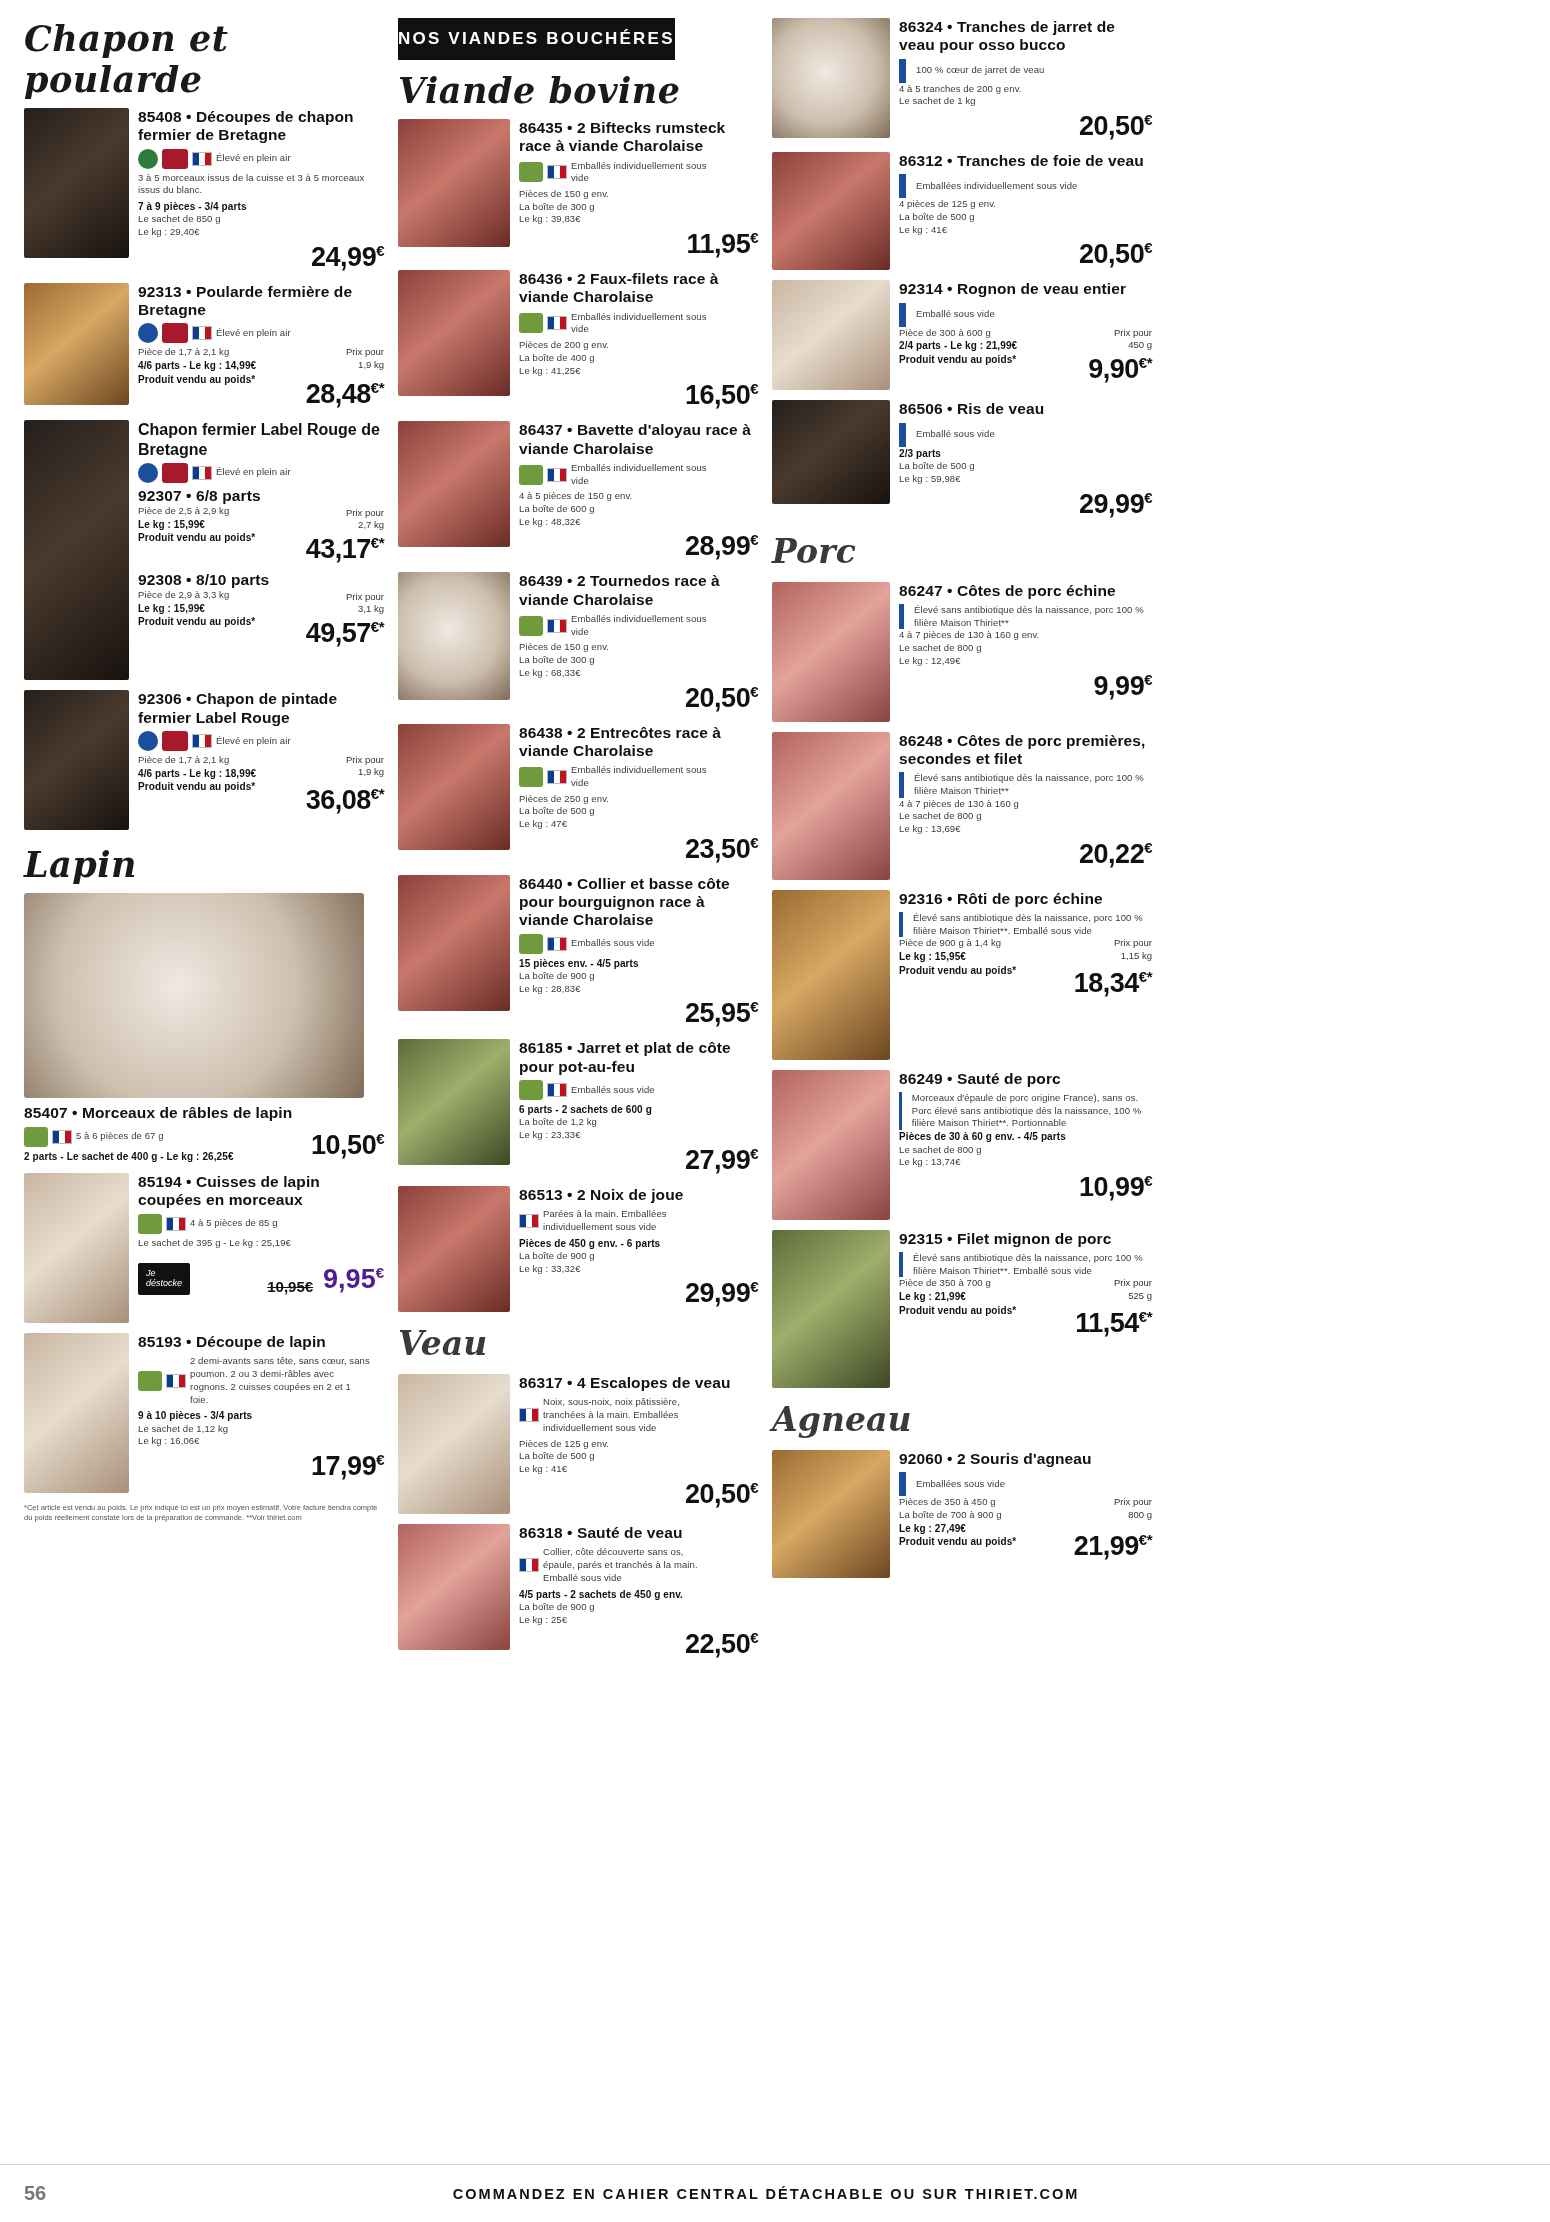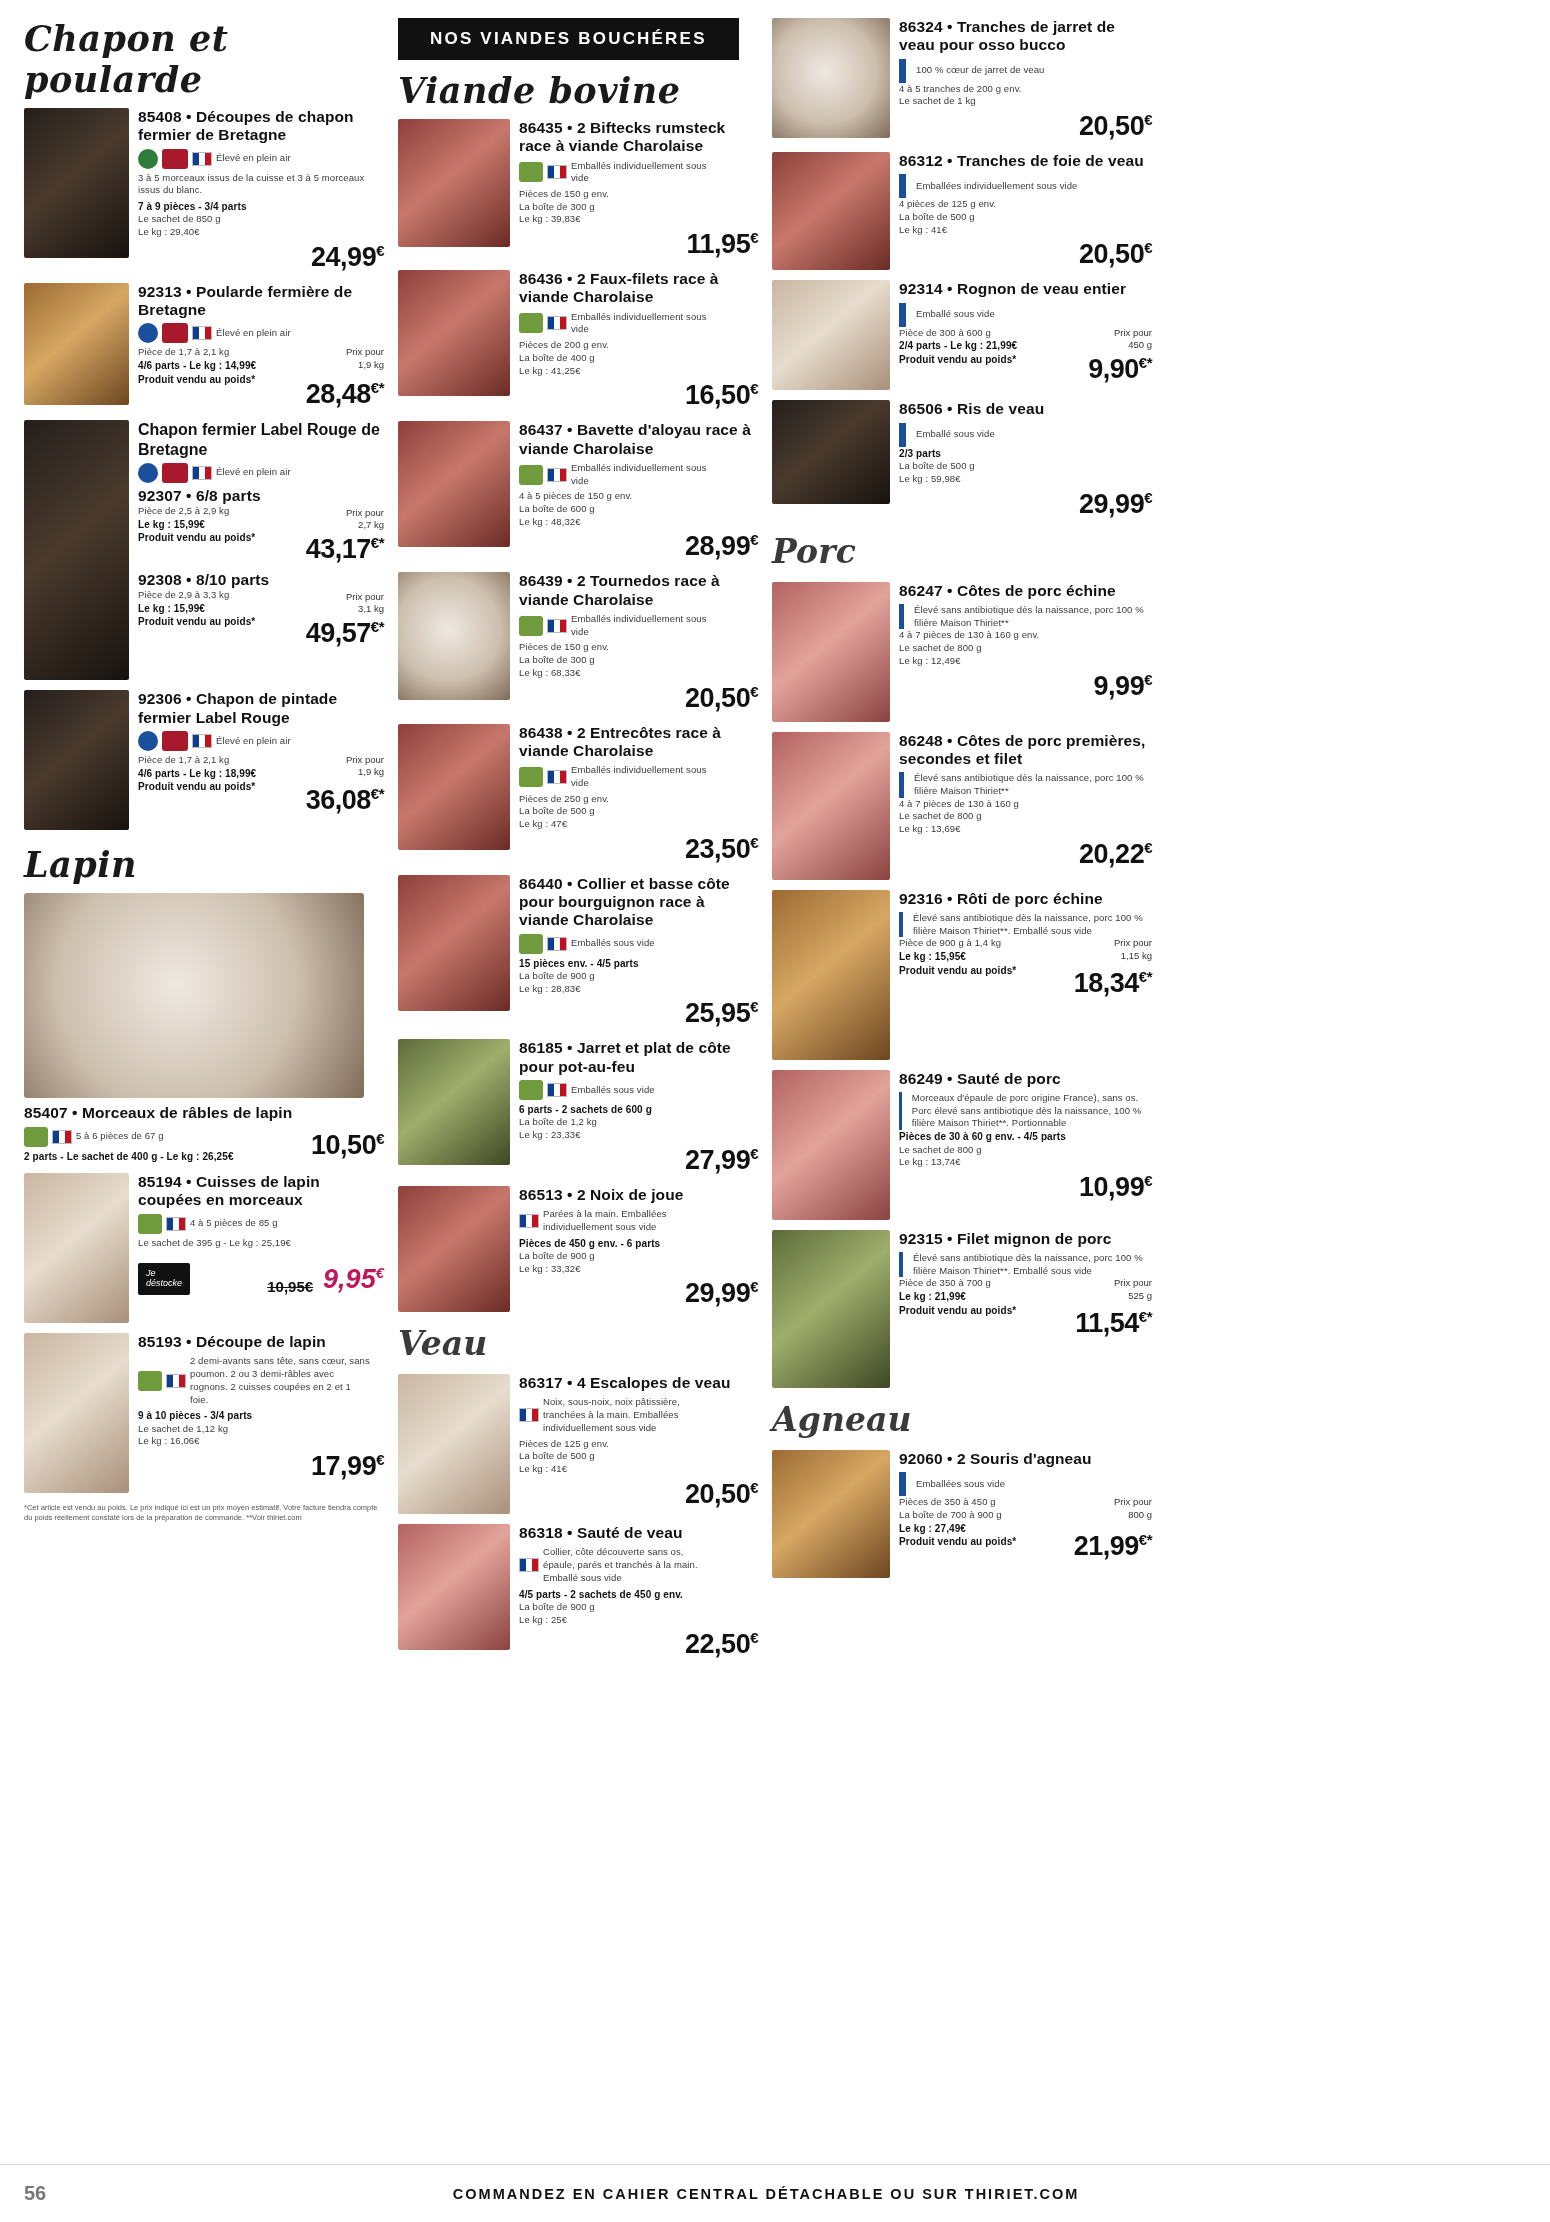--- a/index.html
+++ b/index.html
@@ -29,21 +29,21 @@
     margin-bottom: 8px;
   }
   .script-head.small { font-size: 33px; }
 
   .black-banner {
     background: #111;
     color: #fff;
     font-size: 17px;
     letter-spacing: 2.2px;
     font-weight: bold;
-    padding: 11px 32px;
+    padding: 11px 0;
     display: inline-block;
     margin-bottom: 10px;
   }
 
   
   .prod { position: relative; display: flex; margin-bottom: 10px; }
   .prod .photo {
     flex: 0 0 auto;
     border-radius: 2px;
     background: #cfc9c2;
@@ -90,21 +90,21 @@
     font-size: 27px; font-weight: bold; color: #111; letter-spacing: -.5px;
     white-space: nowrap;
   }
   .price sup { font-size: 15px; vertical-align: super; }
   .pricewrap { position: relative; min-height: 34px; }
 
   .pricefor {
     position: absolute; right: 0; top: 0; font-size: 9.5px; color: #333; text-align: right; line-height: 1.3;
   }
   .oldprice { text-decoration: line-through; font-size: 15px; font-weight: bold; color: #111; margin-right: 4px; }
-  .promo-price { color: #be185d; font-size: 27px; font-weight: bold; font-style: italic; }
+  .promo-price { color: #4c1d95; font-size: 27px; font-weight: bold; }
   .promo-price sup { font-size: 15px; }
   .promo-badge {
     background: #111; color: #fff; font-size: 9px; padding: 6px 8px; display: inline-block;
     font-style: italic; line-height: 1.1; border-radius: 2px;
   }
 
   .legal {
     font-size: 7.5px; color: #555; line-height: 1.3; margin-top: 6px;
   }
 

